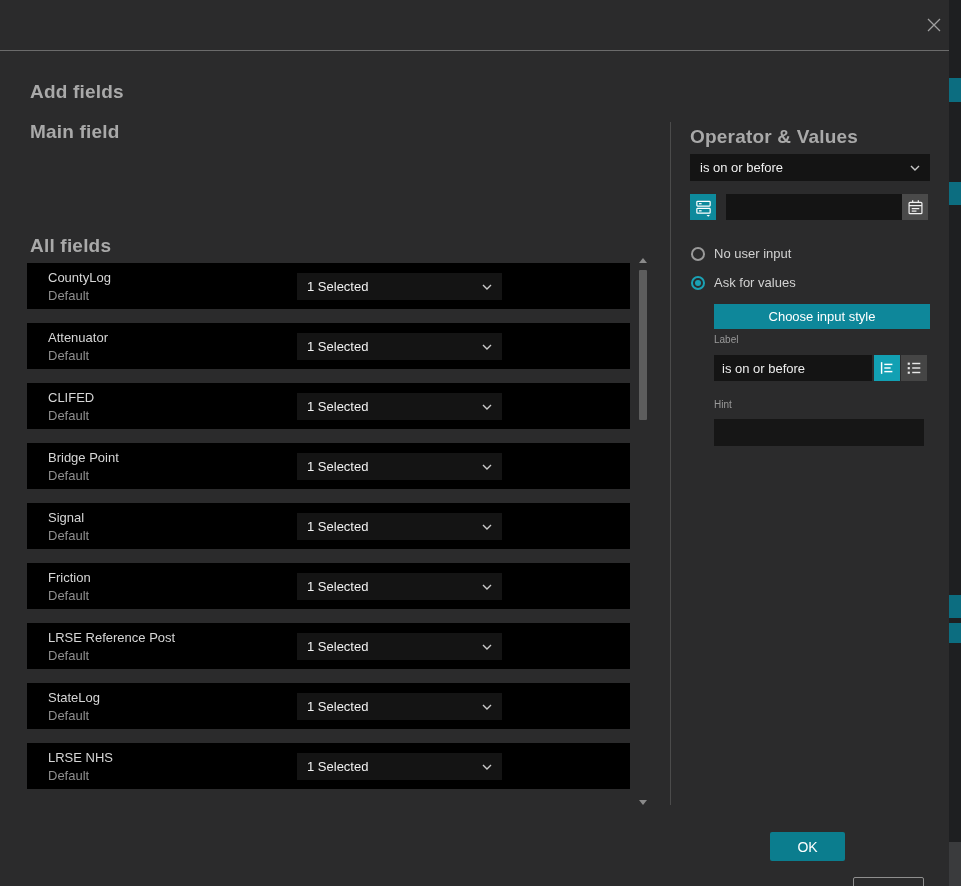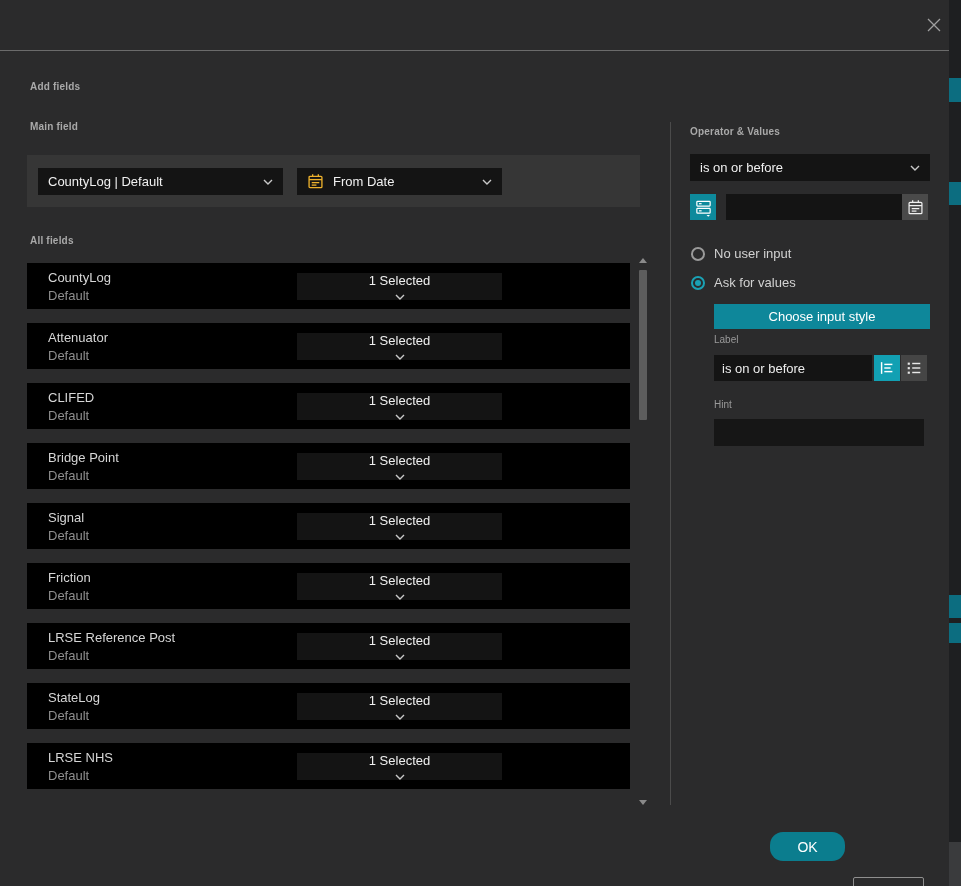--- a/index.html
+++ b/index.html
@@ -6,39 +6,39 @@
   body { font-family:"Liberation Sans", sans-serif; background:#1e1f21; }
   #screen { position:relative; width:961px; height:886px; overflow:hidden; background:#1e1f21; }
   #dialog { position:absolute; left:0; top:0; width:949px; height:886px; background:#2b2b2c; }
 
   
   .titlebar { position:absolute; left:0; top:0; width:949px; height:51px; border-bottom:1px solid #6b6b6b; }
   .title { position:absolute; left:16px; top:15px; font-size:15px; font-weight:700; letter-spacing:.2px; color:#dcdcdc; }
   .close-btn { position:absolute; left:919px; top:10px; width:30px; height:30px; display:flex; align-items:center; justify-content:center; cursor:pointer; }
 
   
-  .heading { position:absolute; font-size:10px; font-weight:700; color:#a9a9a9; letter-spacing:.2px; }
+  .heading { position:absolute; font-size:19px; font-weight:700; color:#a9a9a9; letter-spacing:.2px; }
 
   
   .dd { position:absolute; background:#141414; display:flex; align-items:center; padding:0 10px; cursor:pointer; }
   .dd-text { flex:1; font-size:13px; color:#f0f0f0; white-space:nowrap; overflow:hidden; }
   .chev { width:10px; height:6px; flex:0 0 auto; }
 
   
   .main-panel { position:absolute; left:27px; top:155px; width:613px; height:52px; background:#363636; }
   .dd-layer { left:11px; top:13px; width:245px; height:27px; }
   .dd-field { left:270px; top:13px; width:205px; height:27px; }
   .cal-gold { width:17px; height:17px; margin-right:9px; flex:0 0 auto; }
 
   
   .fields-list { position:absolute; left:27px; top:263px; width:603px; }
   .field-row { position:relative; width:603px; height:46px; background:#000000; margin-bottom:14px; }
   .fr-name { position:absolute; left:21px; top:7px; font-size:13px; color:#d6d6d6; }
   .fr-sub { position:absolute; left:21px; top:25px; font-size:13px; color:#8f8f8f; }
-  .row-dd { left:270px; top:10px; width:205px; height:27px;flex-direction:column; }
+  .row-dd { left:270px; top:10px; width:205px; height:27px; }
 
   
   .sb-thumb { position:absolute; left:639px; top:270px; width:8px; height:150px; background:#5d5d5d; border-radius:1px; cursor:pointer; }
   .sb-up { position:absolute; left:639px; top:258px; width:0; height:0; border-left:4px solid transparent; border-right:4px solid transparent; border-bottom:5px solid #8a8a8a; cursor:pointer; }
   .sb-down { position:absolute; left:639px; top:800px; width:0; height:0; border-left:4px solid transparent; border-right:4px solid transparent; border-top:5px solid #8a8a8a; cursor:pointer; }
 
   
   .vdiv { position:absolute; left:670px; top:122px; width:1px; height:683px; background:#4b4b4b; }
 
   
@@ -56,21 +56,21 @@
 
   .choose-btn { position:absolute; left:714px; top:304px; width:216px; height:25px; background:#0e879a; border:none; color:#ffffff; font-size:13px; font-family:"Liberation Sans", sans-serif; cursor:pointer; }
 
   .sub-label { position:absolute; font-size:10px; color:#9a9a9a; }
   .label-input { position:absolute; left:714px; top:355px; width:158px; height:26px; background:#141414; border:none; color:#ececec; font-size:13px; padding:0 8px; font-family:"Liberation Sans", sans-serif; }
   .btn-singleline { left:874px; top:355px; background:#12a0b3; }
   .btn-listinput { left:901px; top:355px; background:#454545; }
   .hint-input { position:absolute; left:714px; top:419px; width:210px; height:27px; background:#161616; border:none; color:#ececec; font-size:13px; padding:0 8px; font-family:"Liberation Sans", sans-serif; }
 
   
-  .ok-btn { position:absolute; left:770px; top:832px; width:75px; height:29px; background:#0b7d8e; border:none; border-radius:13px; color:#ffffff; font-size:14px; font-family:"Liberation Sans", sans-serif; cursor:pointer; }
+  .ok-btn { position:absolute; left:770px; top:832px; width:75px; height:29px; background:#0b7d8e; border:none; border-radius:2px; color:#ffffff; font-size:14px; font-family:"Liberation Sans", sans-serif; cursor:pointer; }
   .cancel-btn { position:absolute; left:853px; top:832px; width:71px; height:29px; background:transparent; border:1px solid #8f8f8f; border-radius:2px; color:#d4d4d4; font-size:14px; font-family:"Liberation Sans", sans-serif; cursor:pointer;margin-top:45px; }
 
   
   .edge { position:absolute; left:949px; top:0; width:12px; height:886px; background:#1e1f21; }
   .edge-seg { position:absolute; left:949px; width:12px; }
 </style>
 </head>
 <body>
 
 <div id="screen">
@@ -80,44 +80,20 @@
       <div class="close-btn">
         <svg width="18" height="18" viewBox="0 0 18 18">
           <path d="M3 3 L15 15 M15 3 L3 15" stroke="#9f9f9f" stroke-width="1.3" fill="none"></path>
         </svg>
       </div>
     </div>
 
     <div class="heading" style="left:30px; top:81px;">Add fields</div>
     <div class="heading" style="left:30px; top:121px;">Main field</div>
 
-    <div class="main-panel">
-      <div class="dd dd-layer">
-        <span class="dd-text">CountyLog | Default</span>
-        <svg class="chev" viewBox="0 0 10 6">
-            <path d="M1 1 L5 5 L9 1" fill="none" stroke="#c9c9c9" stroke-width="1.4"></path>
-          </svg>
-      </div>
-      <div class="dd dd-field">
-        <svg class="cal-gold" viewBox="0 0 18 18">
-          <g fill="none" stroke="#edb12c" stroke-width="1.4">
-            <rect x="2.2" y="3.5" width="13.6" height="12" rx="1"></rect>
-            <line x1="2.2" y1="7" x2="15.8" y2="7"></line>
-            <line x1="6" y1="1.4" x2="6" y2="4.2"></line>
-            <line x1="12" y1="1.4" x2="12" y2="4.2"></line>
-            <line x1="5" y1="10.2" x2="13" y2="10.2"></line>
-            <line x1="5" y1="12.8" x2="10" y2="12.8"></line>
-          </g>
-        </svg>
-        <span class="dd-text">From Date</span>
-        <svg class="chev" viewBox="0 0 10 6">
-            <path d="M1 1 L5 5 L9 1" fill="none" stroke="#c9c9c9" stroke-width="1.4"></path>
-          </svg>
-      </div>
-    </div>
 
     <div class="heading" style="left:30px; top:235px;">All fields</div>
 
     <div class="fields-list">
       <div class="field-row">
         <div class="fr-name">CountyLog</div>
         <div class="fr-sub">Default</div>
         <div class="dd row-dd">
           <span class="dd-text">1 Selected</span>
           <svg class="chev" viewBox="0 0 10 6">

